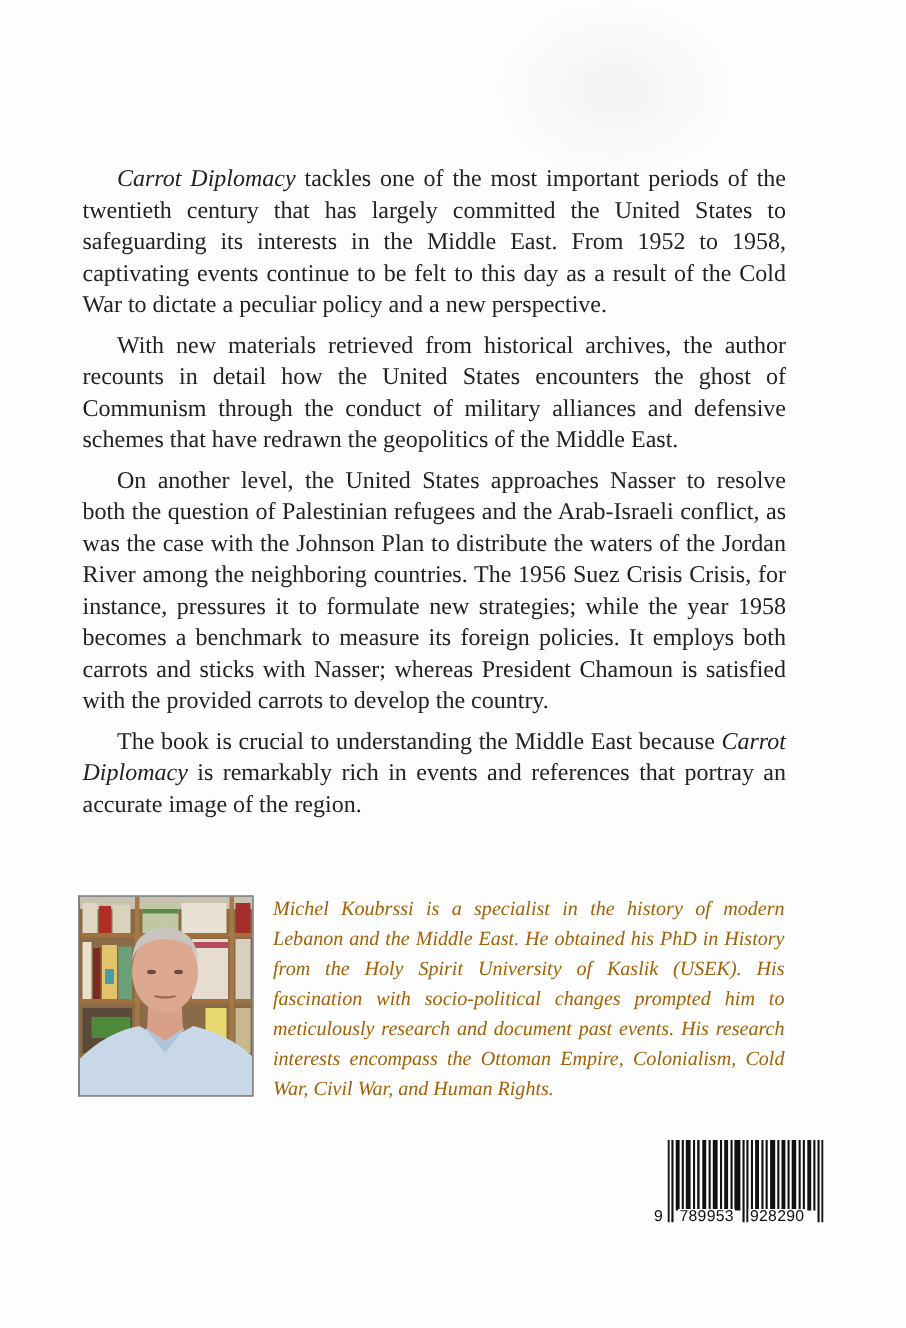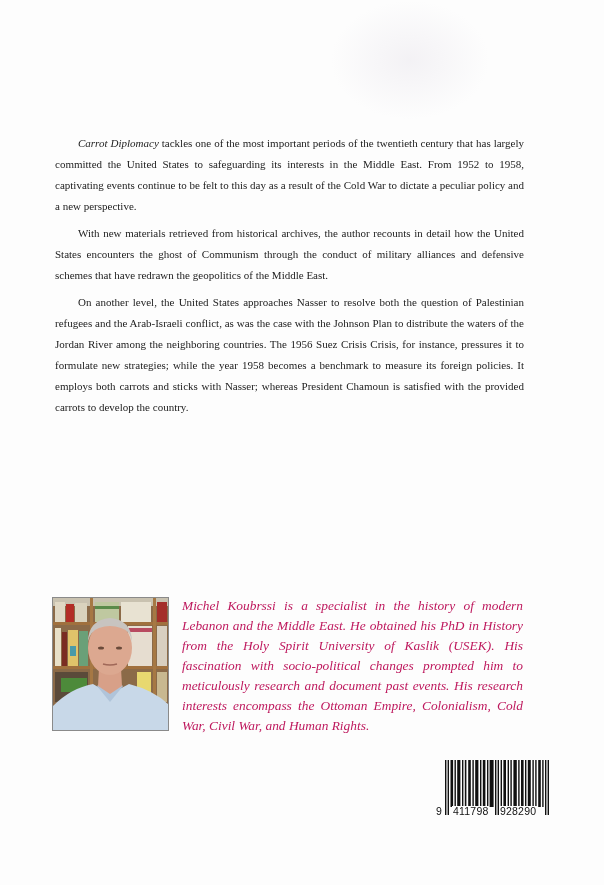--- a/index.html
+++ b/index.html
@@ -20,24 +20,23 @@
       left: 330px; top: 0;
       width: 160px; height: 120px;
       background: radial-gradient(ellipse at center, rgba(235,232,238,0.55) 0%, rgba(253,253,253,0) 70%);
       pointer-events: none;
     }
     .blurb {
       position: absolute;
       left: 55px;
       top: 109px;
       width: 469px;
-      font-size: 11px;
+      font-size: 16px;
       line-height: 21px;
       text-align: justify;
-      margin-top: 24px;
     }
     .blurb p {
       margin: 0 0 6px 0;
       text-indent: 23px;
     }
     .blurb em { font-style: italic; }
     .author-photo {
       position: absolute;
       left: 52px;
       top: 597px;
@@ -51,21 +50,21 @@
     .author-photo svg { display: block; }
     .bio {
       position: absolute;
       left: 182px;
       top: 596px;
       width: 341px;
       font-size: 13.4px;
       line-height: 20px;
       font-style: italic;
       text-align: justify;
-      color: #be185d;
+      color: #a16207;
     }
     .barcode {
       position: absolute;
       left: 436px;
       top: 760px;
       width: 116px;
       height: 60px;
     }
     .barcode-bars {
       position: absolute;
@@ -90,20 +89,21 @@
   </style>
 </head>
 <body>
 
 <div class="page-shade"></div>
 
 <div class="blurb">
   <p><em>Carrot Diplomacy</em><span> tackles one of the most important periods of the twentieth century that has largely committed the United States to safeguarding its interests in the Middle East. From 1952 to 1958, captivating events continue to be felt to this day as a result of the Cold War to dictate a peculiar policy and a new perspective.</span></p>
   <p>With new materials retrieved from historical archives, the author recounts in detail how the United States encounters the ghost of Communism through the conduct of military alliances and defensive schemes that have redrawn the geopolitics of the Middle East.</p>
   <p>On another level, the United States approaches Nasser to resolve both the question of Palestinian refugees and the Arab-Israeli conflict, as was the case with the Johnson Plan to distribute the waters of the Jordan River among the neighboring countries. The 1956 Suez Crisis Crisis, for instance, pressures it to formulate new strategies; while the year 1958 becomes a benchmark to measure its foreign policies. It employs both carrots and sticks with Nasser; whereas President Chamoun is satisfied with the provided carrots to develop the country.</p>
+  <p><span>The book is crucial to understanding the Middle East because </span><em>Carrot Diplomacy</em><span> is remarkably rich in events and references that portray an accurate image of the region.</span></p>
 </div>
 
 <div class="author-photo" aria-label="author-portrait">
   <svg width="115" height="132" viewBox="0 0 115 132">
 
     <rect x="0" y="0" width="115" height="132" fill="#8b6a48"></rect>
     <rect x="0" y="0" width="115" height="8" fill="#c9c2b0"></rect>
 
     <rect x="0" y="24" width="115" height="3" fill="#a0703e"></rect>
     <rect x="0" y="68" width="115" height="3" fill="#a0703e"></rect>
@@ -180,15 +180,15 @@
       <rect x="82.8" y="0" width="3" height="47"></rect>
       <rect x="87.4" y="0" width="1.4" height="47"></rect>
       <rect x="90.2" y="0" width="1.4" height="47"></rect>
       <rect x="93.2" y="0" width="2.6" height="47"></rect>
       <rect x="97.2" y="0" width="1.4" height="47"></rect>
       <rect x="100" y="0" width="1.4" height="55"></rect>
       <rect x="102.6" y="0" width="1.4" height="55"></rect>
     </g>
   </svg>
   <span class="barcode-digit bd-first">9</span>
-  <span class="barcode-digit bd-left">411798</span>
+  <span class="barcode-digit bd-left">789953</span>
   <span class="barcode-digit bd-right">928290</span>
 </div>
 
 </body></html>

